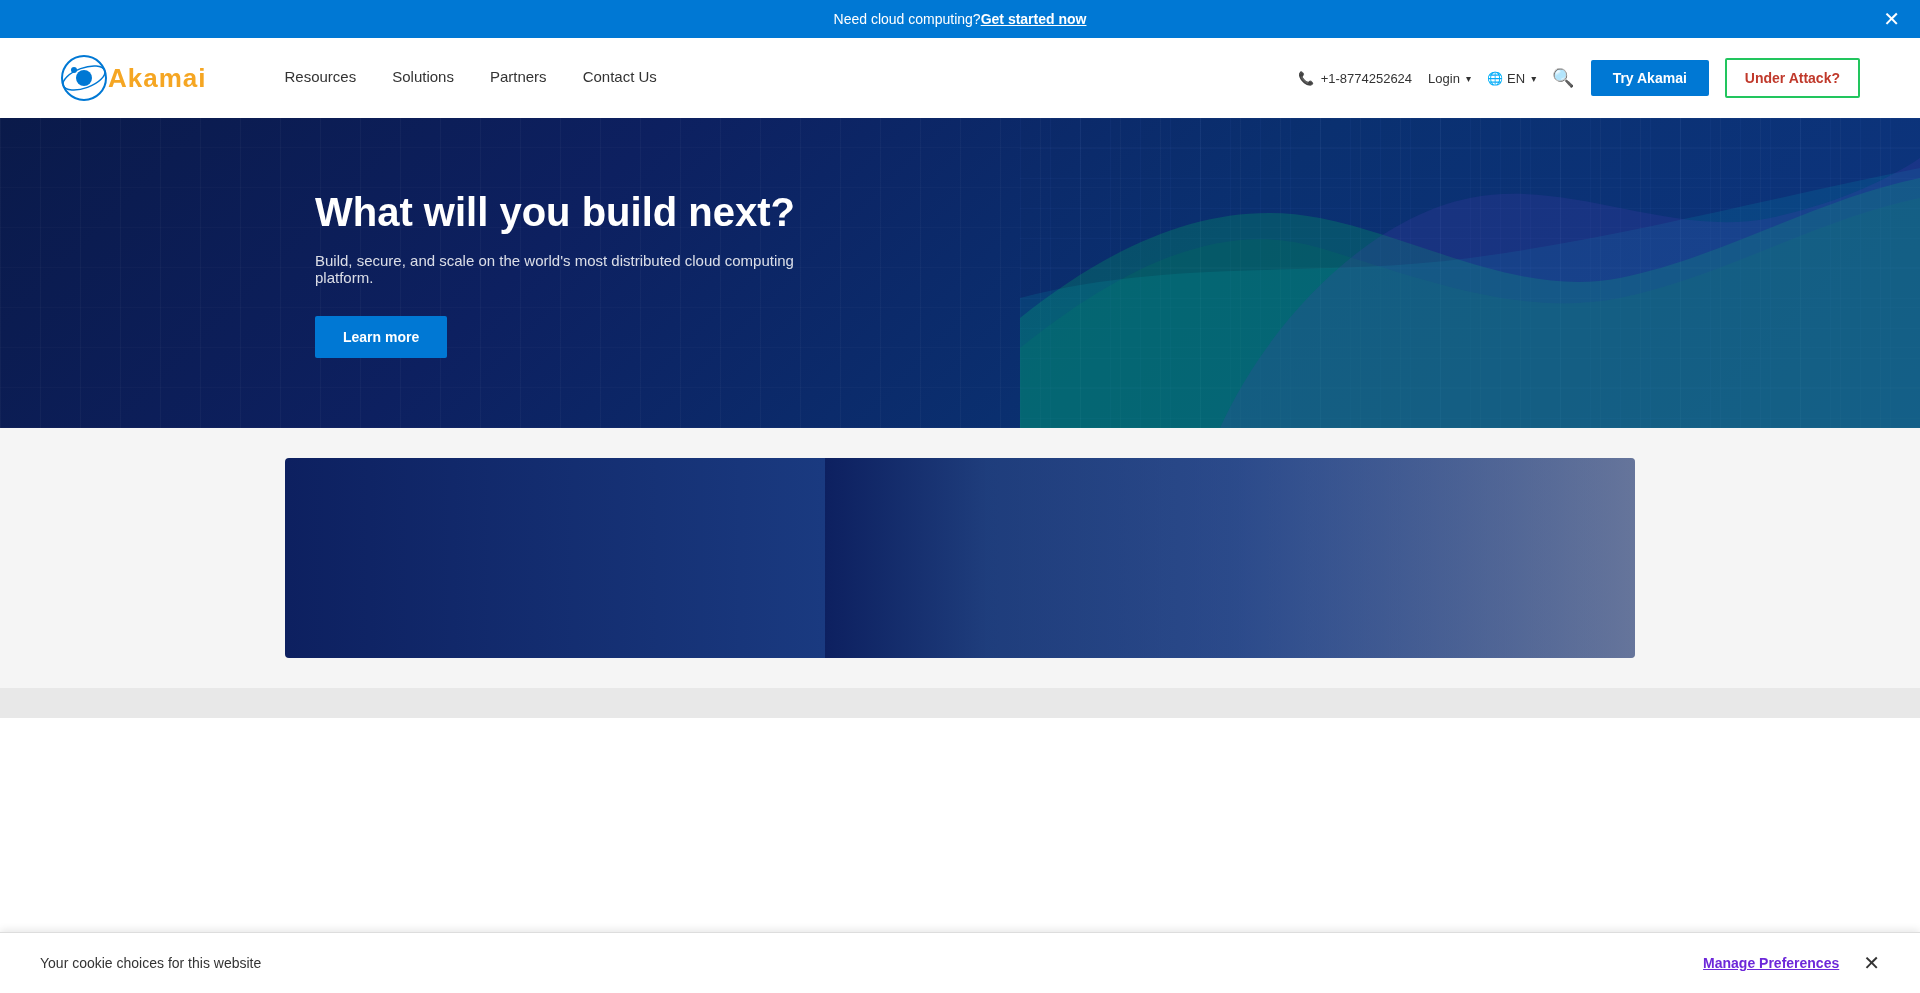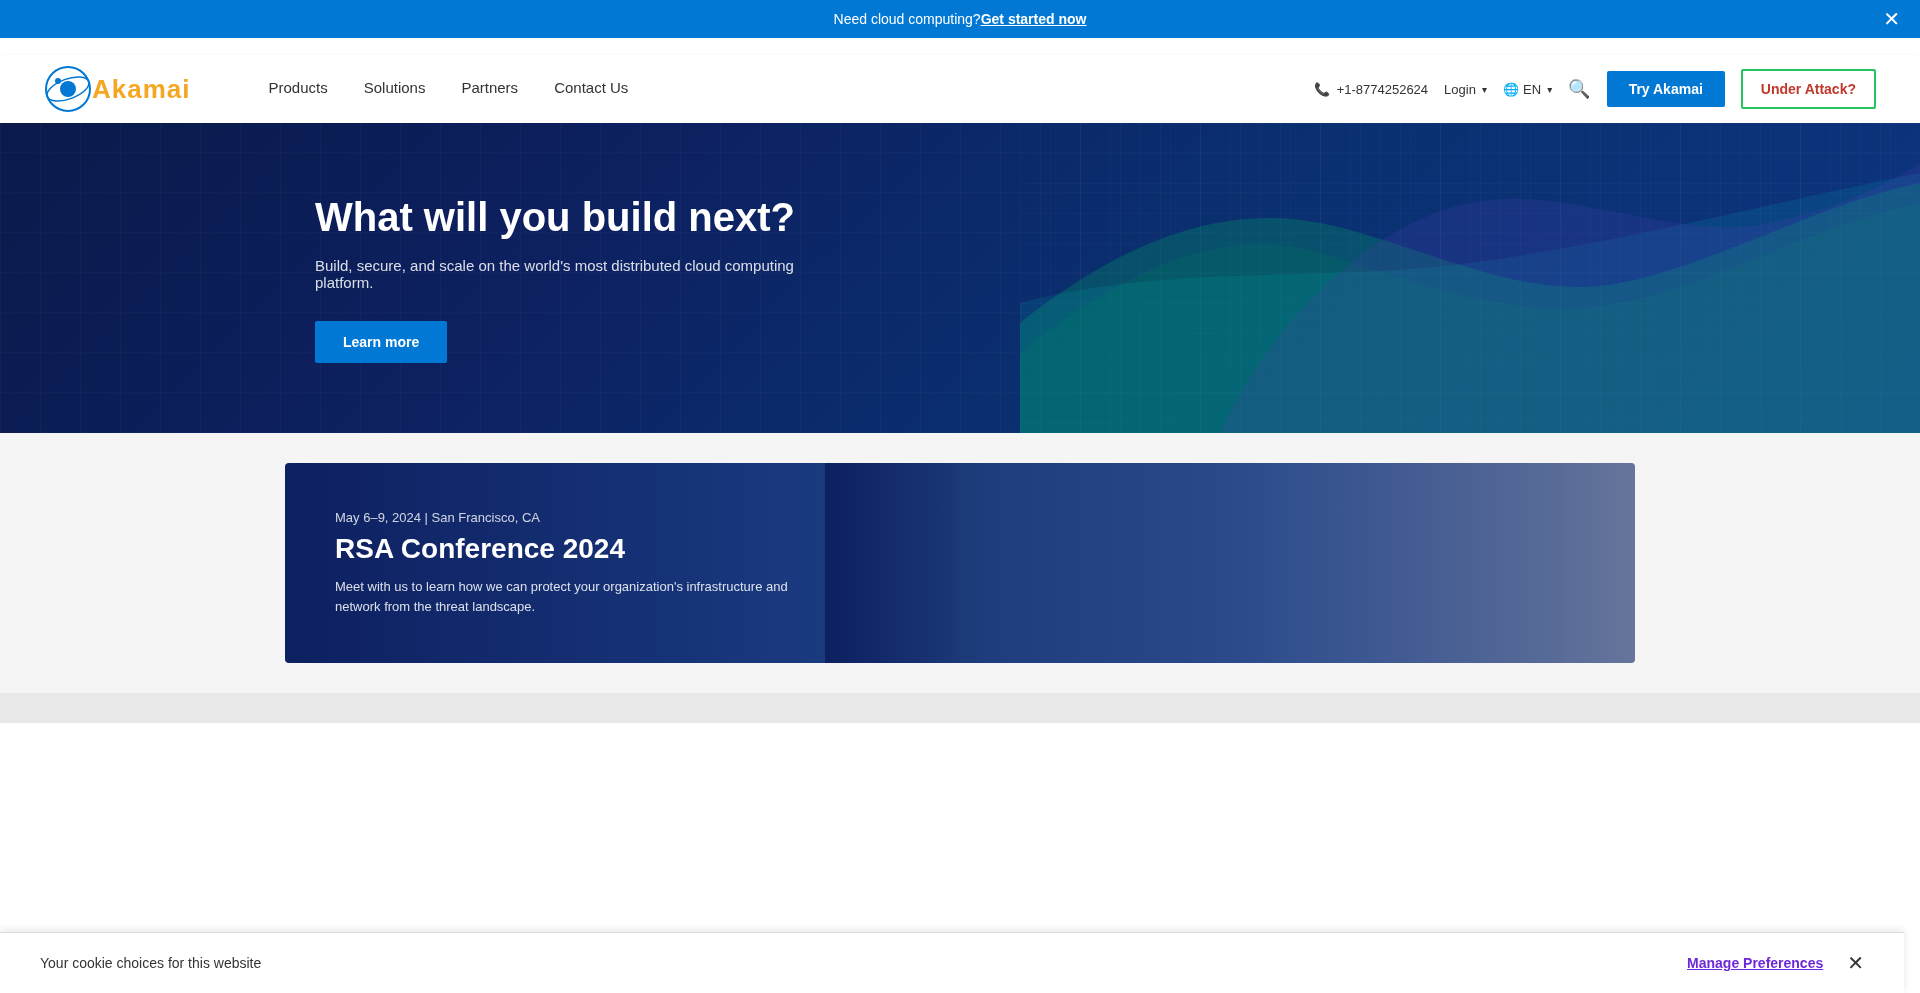--- a/index.html
+++ b/index.html
@@ -35,24 +35,23 @@
       cursor: pointer;
       line-height: 1;
     }
 
     
     .header {
       background: white;
       display: flex;
       align-items: center;
       justify-content: space-between;
-      padding: 0 44px;
-      height: 68px;
+      padding: 0 60px;
+      height: 80px;
       box-shadow: 0 1px 4px rgba(0,0,0,0.08);
-      margin-top: 17px;
     }
     .header-left {
       display: flex;
       align-items: center;
     }
     .logo-container {
       display: flex;
       align-items: center;
       margin-right: 60px;
     }
@@ -269,21 +268,21 @@
       border-radius: 2px;
       cursor: pointer;
       white-space: nowrap;
     }
 
     
     .cookie-banner {
       position: fixed;
       bottom: 0;
       left: 0;
-      right: 16px;
+      right: 0;
       background: white;
       border-top: 1px solid #ddd;
       padding: 18px 40px;
       display: flex;
       align-items: center;
       justify-content: space-between;
       z-index: 1000;
       box-shadow: 0 -2px 8px rgba(0,0,0,0.1);
     }
     .cookie-text {
@@ -345,21 +344,21 @@
         <ellipse cx="24" cy="24" rx="22" ry="10" fill="none" stroke="#0078d4" stroke-width="1.5" transform="rotate(-20 24 24)"></ellipse>
         <circle cx="24" cy="24" r="8" fill="#0078d4"></circle>
         <circle cx="14" cy="16" r="3" fill="#0078d4"></circle>
       </svg>
       <span class="logo-text-akamai">Akamai</span>
     </div>
 
     <nav>
       <ul class="nav-links">
         <li>
-          <a href="#">Products</a>
+          <a href="#">Resources</a>
         </li>
         <li>
           <a href="#">Solutions</a>
         </li>
         <li>
           <a href="#">Partners</a>
         </li>
         <li>
           <a href="#">Contact Us</a>
         </li>
@@ -412,25 +411,20 @@
   <div class="hero-content">
     <h1 class="hero-title">What will you build next?</h1>
     <p class="hero-subtitle">Build, secure, and scale on the world's most distributed cloud computing platform.</p>
     <button class="btn-learn-more">Learn more</button>
   </div>
 </section>
 
 <section class="conference-section">
   <div class="conference-card">
     <div class="conference-bg-people"></div>
-    <div class="conference-content">
-      <p class="conference-date">May 6–9, 2024 | San Francisco, CA</p>
-      <h2 class="conference-title">RSA Conference 2024</h2>
-      <p class="conference-desc">Meet with us to learn how we can protect your organization's infrastructure and network from the threat landscape.</p>
-    </div>
   </div>
 </section>
 
 <div class="bottom-section"></div>
 
 <div class="cookie-banner">
   <span class="cookie-text">Your cookie choices for this website</span>
   <div class="cookie-right">
     <button class="cookie-manage">Manage Preferences</button>
     <button class="cookie-close">✕</button>

